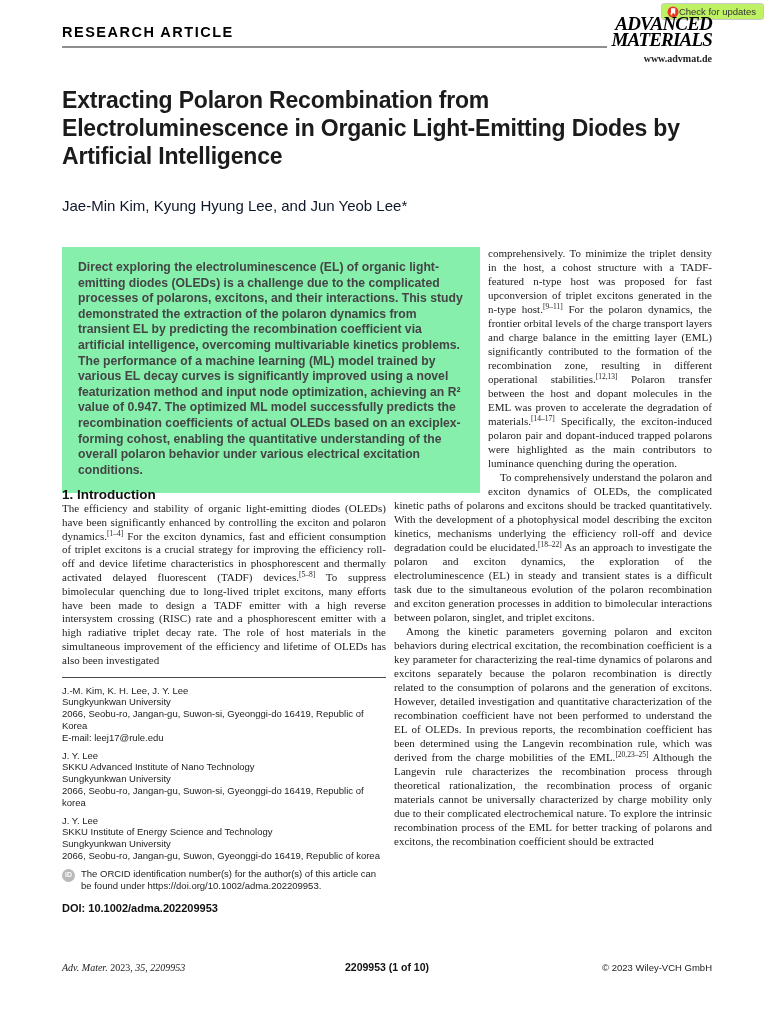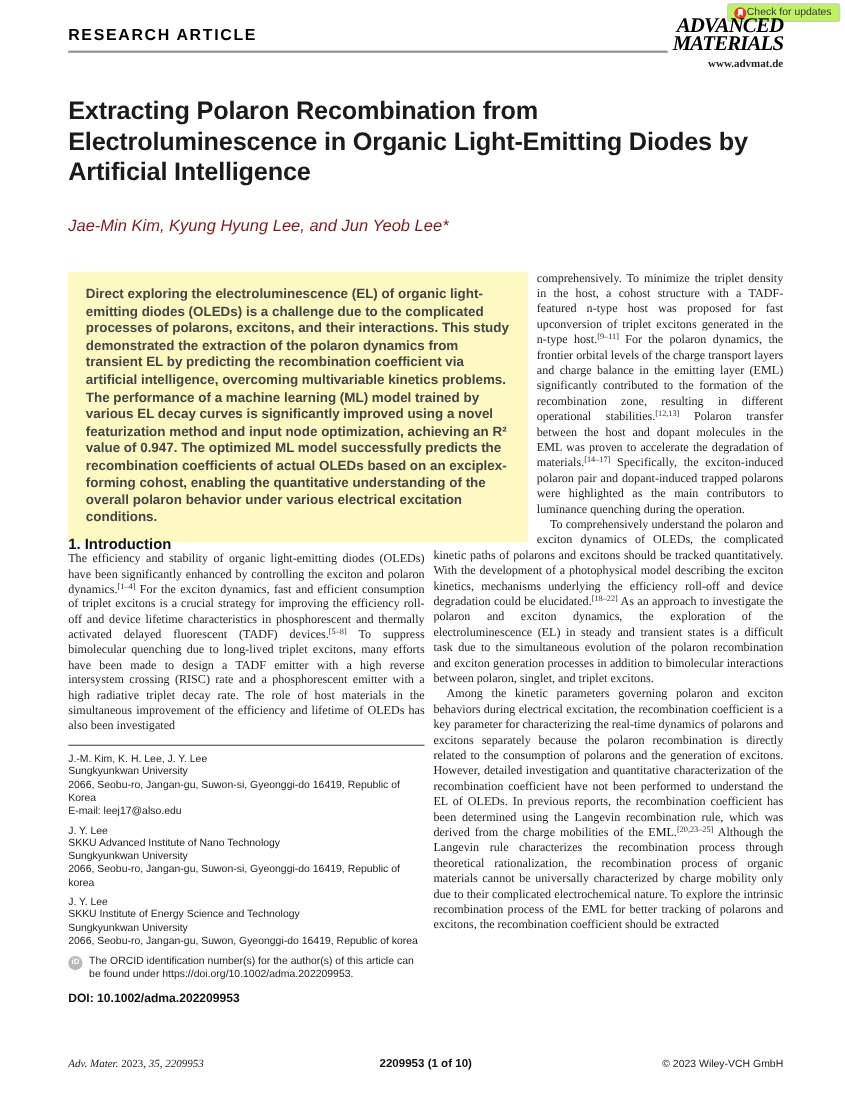--- a/index.html
+++ b/index.html
@@ -37,28 +37,28 @@
   .logo-site { font-size:10px; font-weight:bold; color:#222; margin-top:6px; }
 
   
   .title {
     position:absolute; top:86px; left:62px; width:620px;
     font-family:"Liberation Sans", sans-serif; font-weight:bold;
     font-size:23px; line-height:28px; letter-spacing:-0.2px; color:#1b1b1b;
   }
   .authors {
     position:absolute; top:197px; left:62px; width:620px;
-    font-family:"Liberation Sans", sans-serif; font-style:italic;
-    font-size:15px; color:#7f1d1d;
+    font-family:"Liberation Sans", sans-serif; 
+    font-size:15px; color:#0f172a;
   }
 
   
   .abstract-box {
     position:absolute; top:247px; left:62px; width:418px; min-height:222px;
-    background:#fef9c3; padding:13px 16px 15px 16px;
+    background:#86efac; padding:13px 16px 15px 16px;
   }
   .abstract-text {
     font-family:"Liberation Sans", sans-serif; font-weight:bold;
     font-size:12.2px; line-height:15.6px; color:#454545;
   }
 
   
   .right-col {
     position:absolute; top:246px; left:394px; width:318px;
     font-size:11px; line-height:14px; text-align:justify;
@@ -147,21 +147,21 @@
 
   <div class="left-col">
     <div class="section-heading">1. Introduction</div>
     <p class="intro-para">The efficiency and stability of organic light-emitting diodes (OLEDs) have been significantly enhanced by controlling the exciton and polaron dynamics.<sup>[1–4]</sup> For the exciton dynamics, fast and efficient consumption of triplet excitons is a crucial strategy for improving the efficiency roll-off and device lifetime characteristics in phosphorescent and thermally activated delayed fluorescent (TADF) devices.<sup>[5–8]</sup> To suppress bimolecular quenching due to long-lived triplet excitons, many efforts have been made to design a TADF emitter with a high reverse intersystem crossing (RISC) rate and a phosphorescent emitter with a high radiative triplet decay rate. The role of host materials in the simultaneous improvement of the efficiency and lifetime of OLEDs has also been investigated</p>
 
     <div class="footnotes">
       <div class="fn-group">
         <div>J.-M. Kim, K. H. Lee, J. Y. Lee</div>
         <div>Sungkyunkwan University</div>
         <div>2066, Seobu-ro, Jangan-gu, Suwon-si, Gyeonggi-do 16419, Republic of Korea</div>
-        <div>E-mail: leej17@also.edu</div>
+        <div>E-mail: leej17@rule.edu</div>
       </div>
       <div class="fn-group">
         <div>J. Y. Lee</div>
         <div>SKKU Advanced Institute of Nano Technology</div>
         <div>Sungkyunkwan University</div>
         <div>2066, Seobu-ro, Jangan-gu, Suwon-si, Gyeonggi-do 16419, Republic of korea</div>
       </div>
       <div class="fn-group">
         <div>J. Y. Lee</div>
         <div>SKKU Institute of Energy Science and Technology</div>

